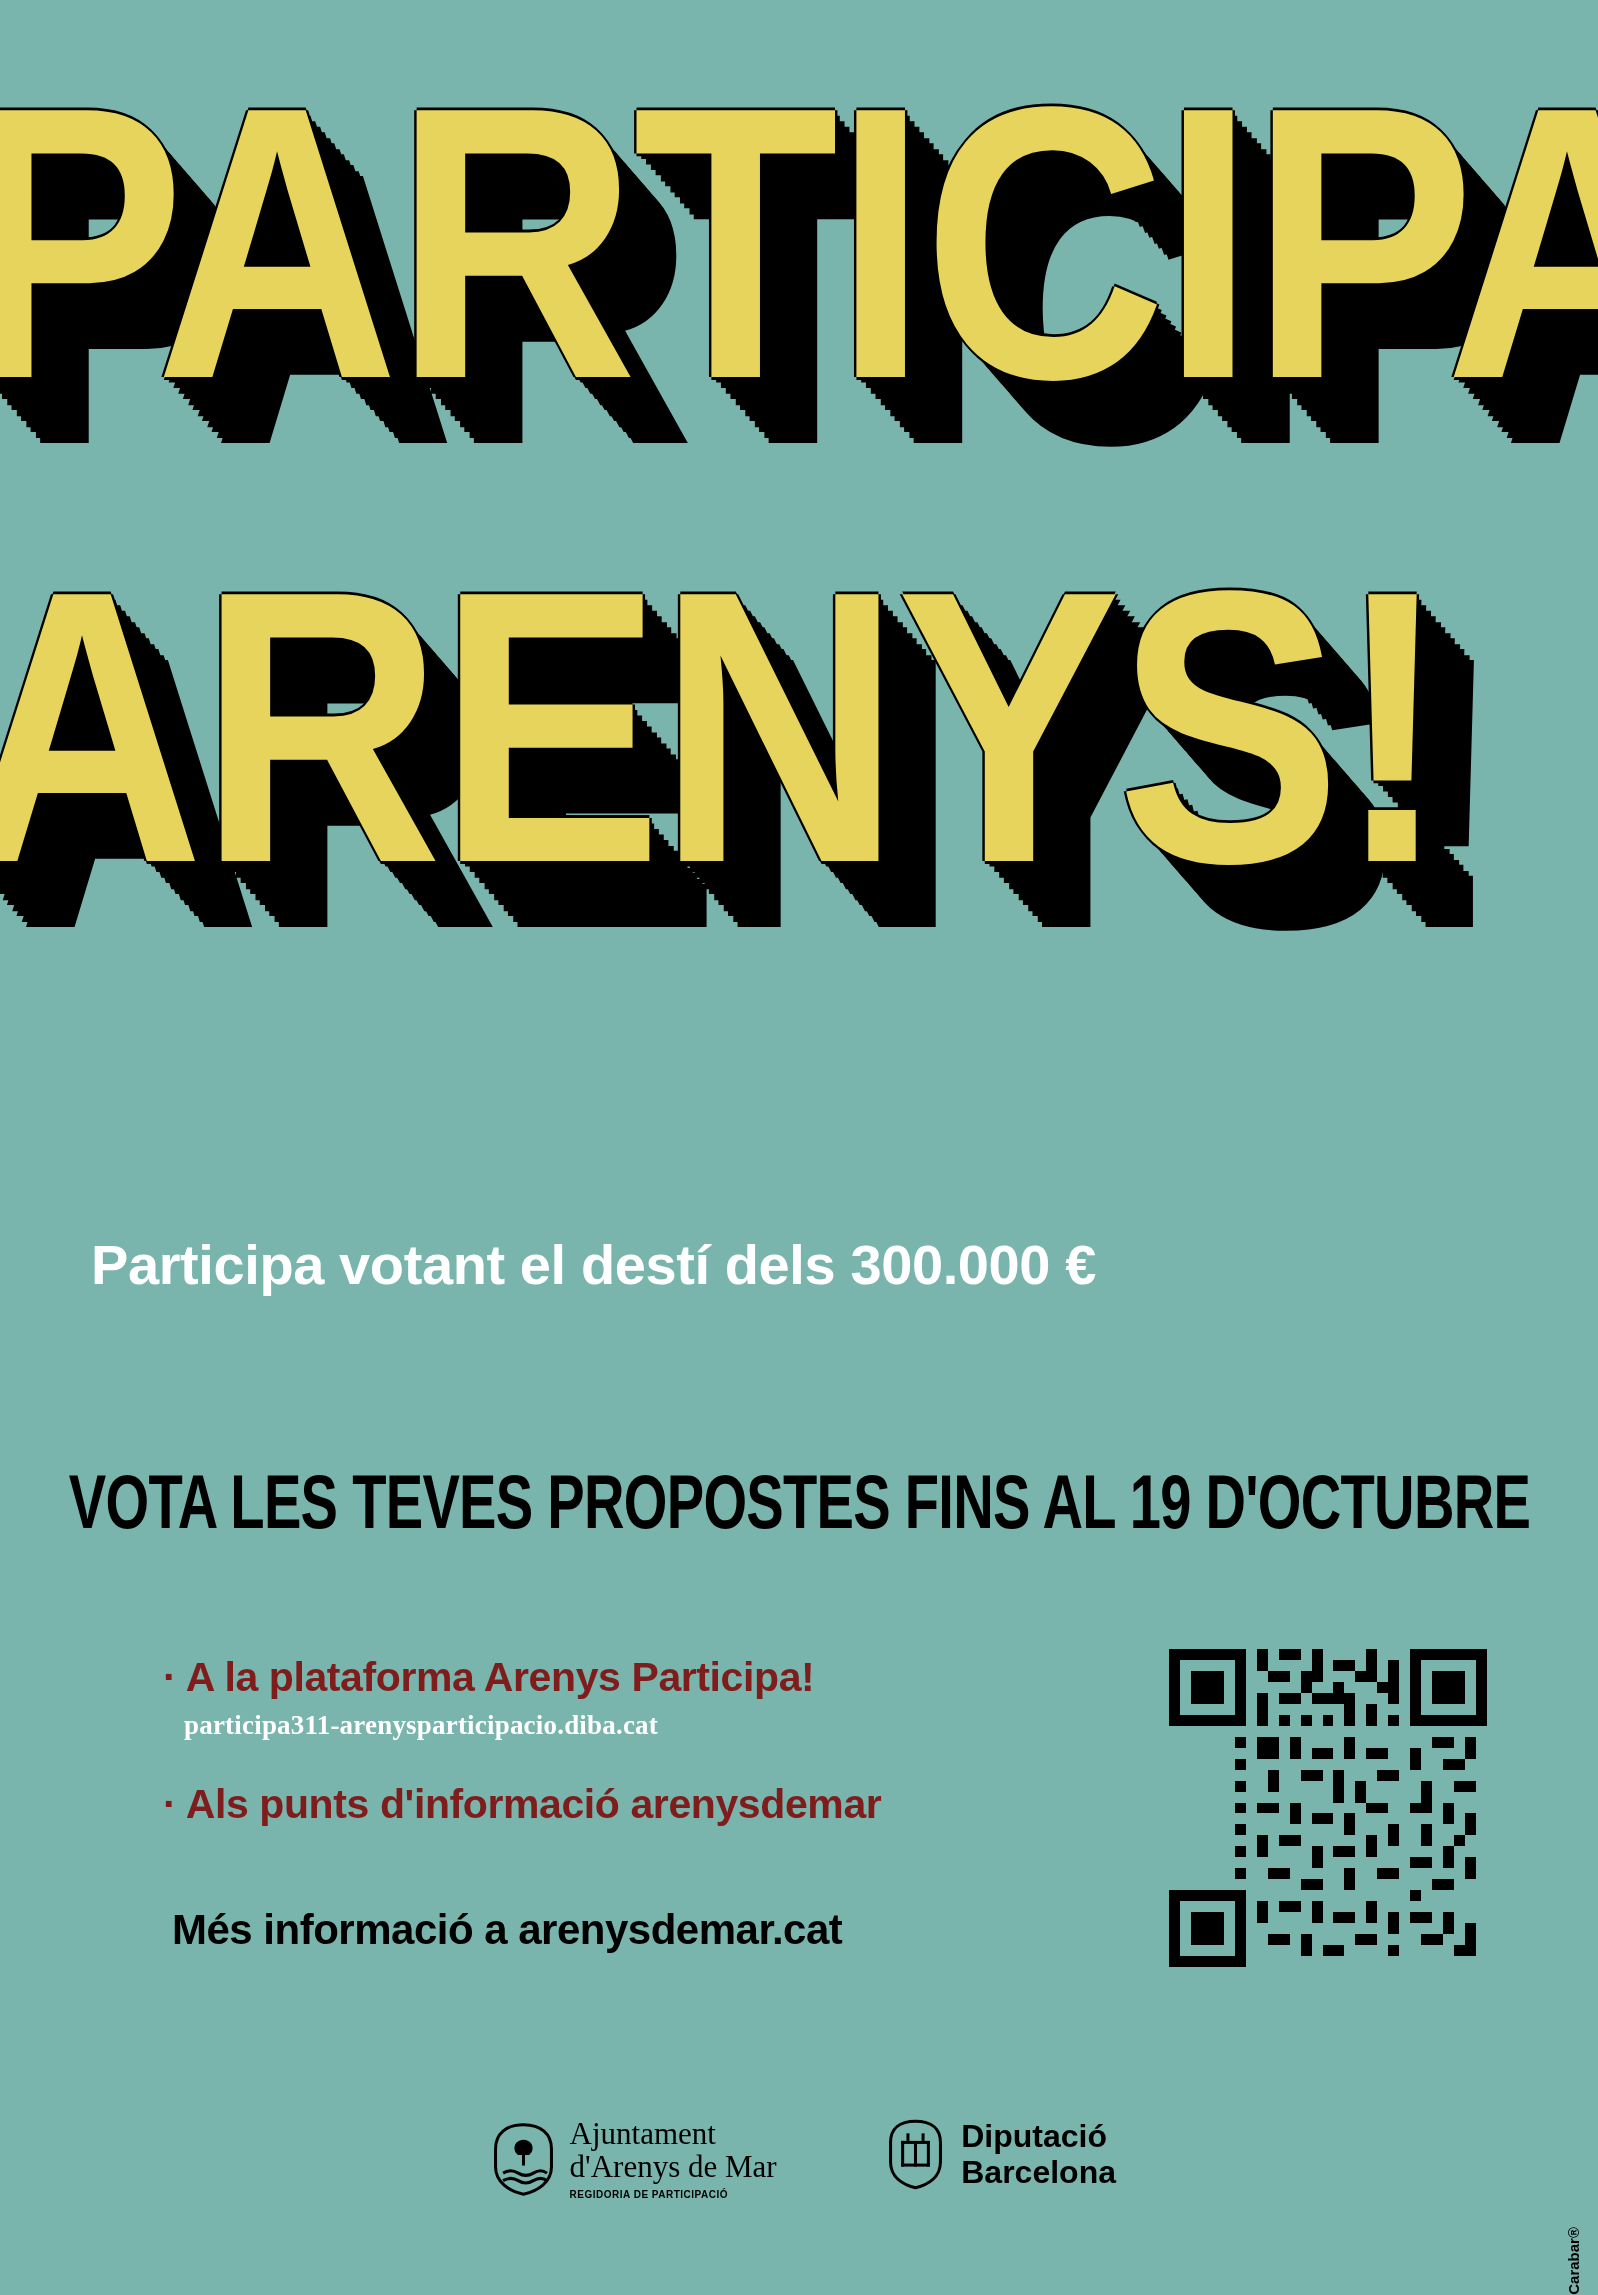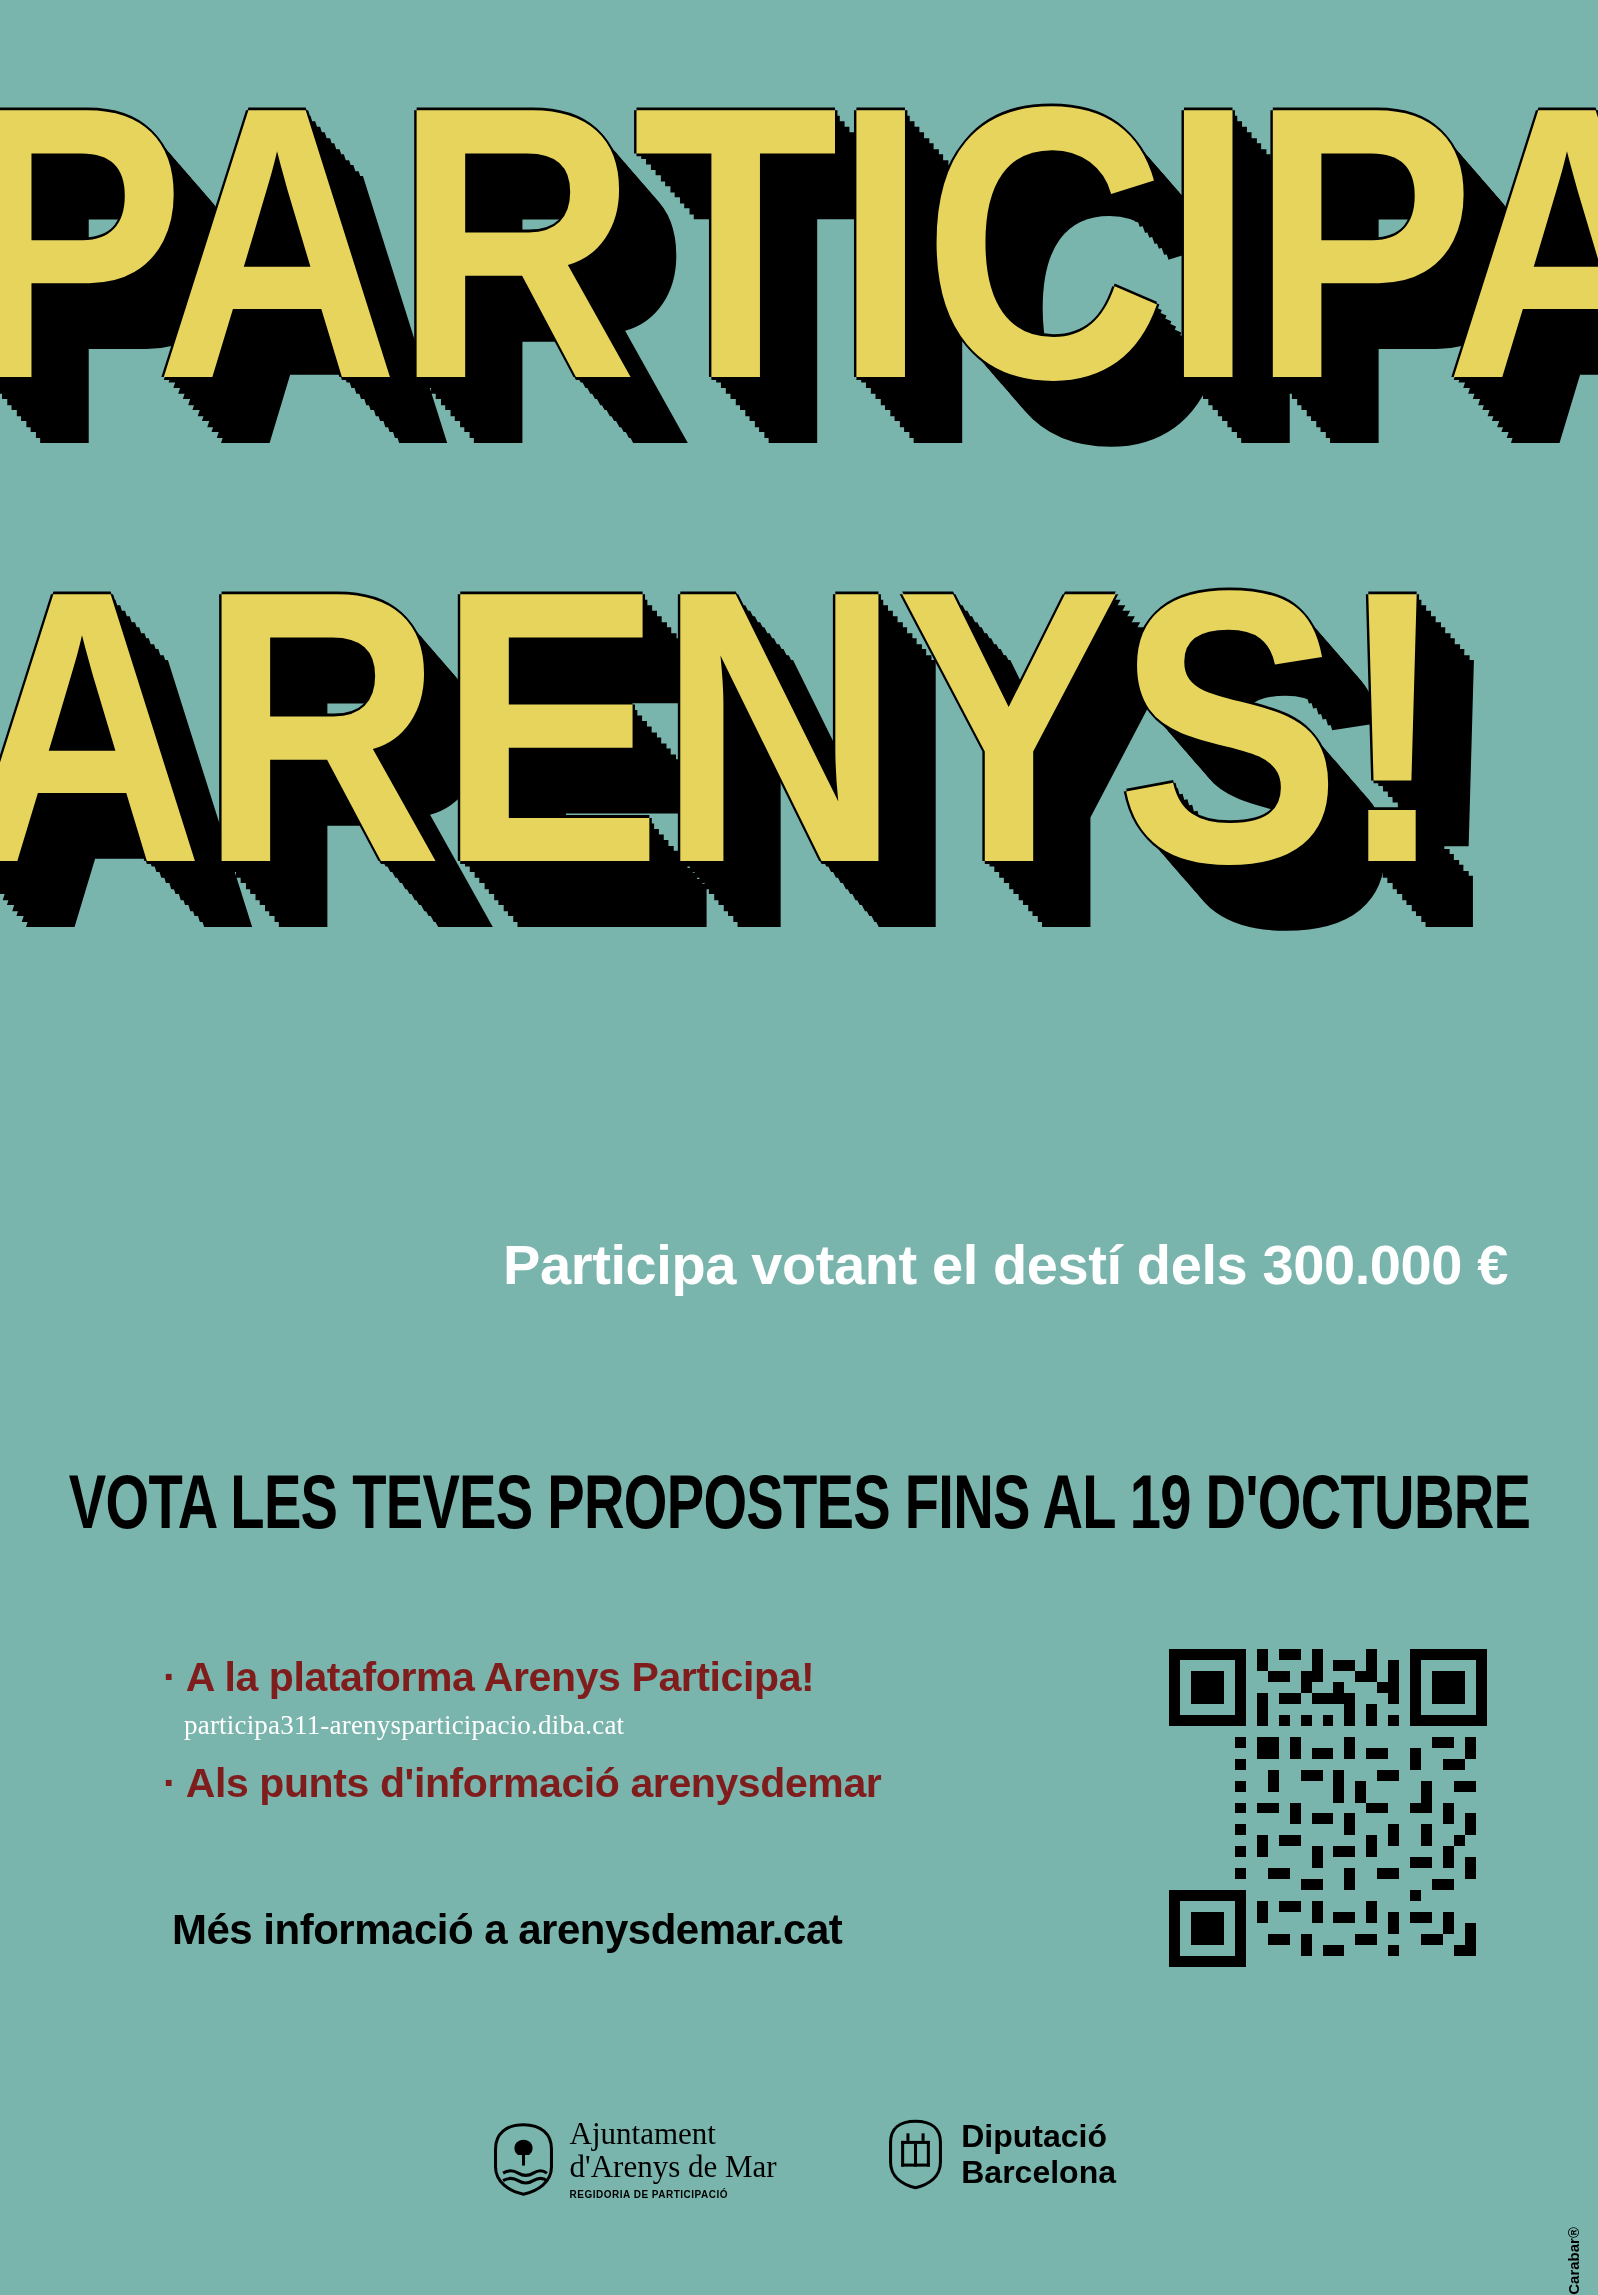--- a/index.html
+++ b/index.html
@@ -57,21 +57,21 @@
       41px 41px 0 #000, 45px 45px 0 #000, 50px 50px 0 #000, 54px 54px 0 #000,
       -2.3px 0 0 #000, 2.3px 0 0 #000, 0 -2.3px 0 #000, 0 2.3px 0 #000;
   }
 
   
   .subtitle {
     position: absolute;
     top: 1229px;
     left: 0;
     width: 1599px;
-    text-align: right;
+    text-align: left;
     color: #ffffff;
     font-size: 56px;
     font-weight: bold;
     line-height: 1.28;
     letter-spacing: -0.4px;
     padding: 0 91px;
     box-sizing: border-box;
   }
   .subtitle .l2 { display: block; }
 
@@ -102,24 +102,24 @@
     color: #7f1d1d;
     font-size: 41px;
     font-weight: bold;
     line-height: 1.2;
     margin-bottom: 7.6px;
     letter-spacing: -0.4px;
   }
   .info-url {
     color: #ffffff;
     font-family: "Liberation Serif", serif;
-    font-weight: normal;
+    font-weight: bold;
     font-size: 27px;
     letter-spacing: 0.2px;
-    margin: 6px 0 18px 21px;
+    margin: 6px 0 39px 21px;
   }
   .info-item2 {
     margin-top: 13.6px;
   }
   .more-info {
     position: absolute;
     top: 1906px;
     left: 172px;
     color: #000000;
     font-size: 42px;

